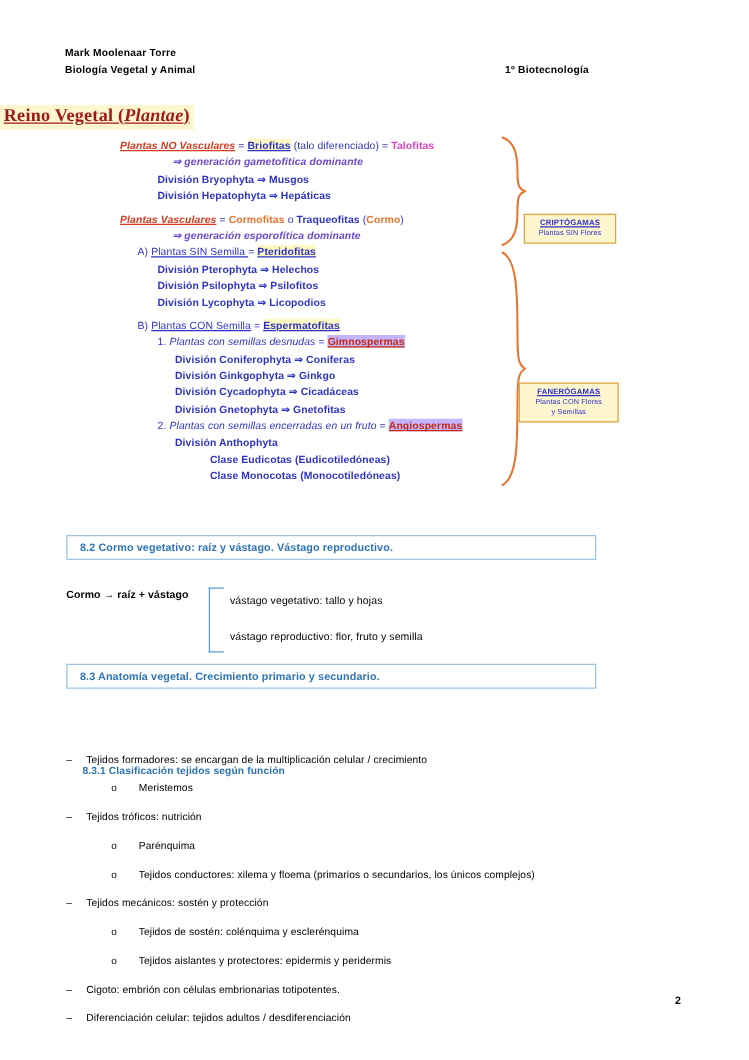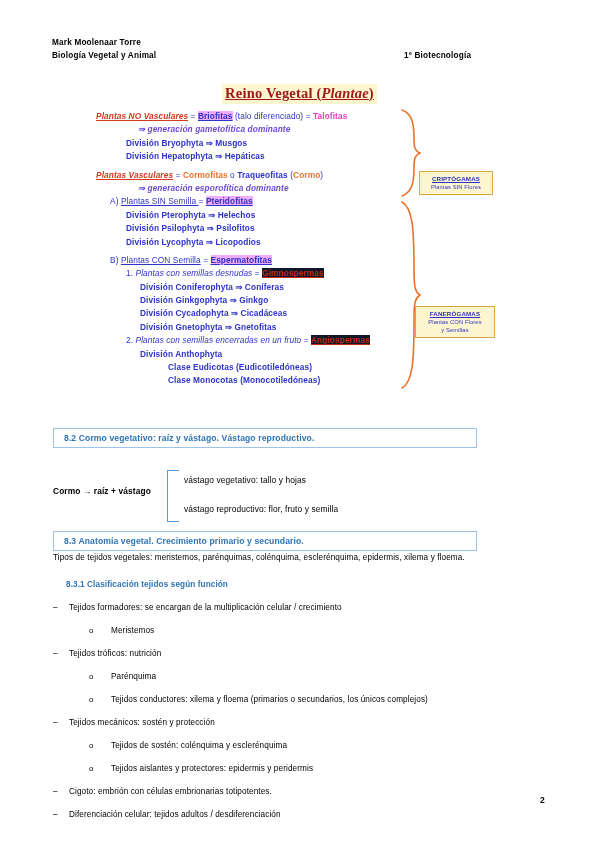--- a/index.html
+++ b/index.html
@@ -39,21 +39,20 @@
     left: 352px;
     top: 0;
   }
 
   
   .main-title {
     position: absolute;
     left: 0;
     top: 84px;
     width: 599px;
-    text-align: center;
   }
   .main-title .inner {
     display: inline-block;
     font-family: "Liberation Serif", serif;
     font-size: 14.5px;
     font-weight: bold;
     color: #a01818;
     background: #fdf6cf;
     text-decoration: underline;
     padding: 1px 3px 2px 3px;
@@ -82,35 +81,35 @@
   .red-it {
     color: #d43a1e;
     font-style: italic;
     font-weight: bold;
     text-decoration: underline;
   }
   .blue-b {
     color: #2d32c8;
     font-weight: bold;
     text-decoration: underline;
-    background: #f0abfc;
+    background: #fef9c3;
   }
   .blue-b2 {
     color: #2d32c8;
     font-weight: bold;
   }
   .magenta { color: #e040c0; font-weight: bold; }
   .orange-t { color: #e8722a; font-weight: bold; }
   .purple-it { color: #6a4ad0; font-style: italic; font-weight: bold; margin-left: 28px; }
   .blue-plain { color: #2d32c8; }
   .red-hl {
     color: #c42a12;
     font-weight: bold;
     text-decoration: underline;
-    background: #0f172a;
+    background: #c4b5fd;
   }
   .blue-ul { color: #2d32c8; text-decoration: underline; }
   .blue-it { color: #2d32c8; font-style: italic; }
 
   
   .brace {
     position: absolute;
     color: #e8722a;
   }
   .brace svg { display: block; }
@@ -160,21 +159,21 @@
   #sec-83 { top: 531px; }
 
   .sub-head {
     position: absolute;
     left: 66px;
     color: #2e74b5;
     font-size: 8.2px;
     font-weight: bold;
     letter-spacing: .1px;
   }
-  #sub-831 { top: 580px; }
+  #sub-831 { top: 612px; }
 
   .body-line {
     position: absolute;
     left: 53px;
     font-size: 8.2px;
     color: #000000;
     letter-spacing: .1px;
   }
   #tipos-line { top: 553px; }
 
@@ -182,21 +181,21 @@
   .cormo {
     position: absolute;
     left: 53px;
     top: 470px;
     width: 420px;
     height: 50px;
   }
   .cormo .lhs {
     position: absolute;
     left: 0;
-    top: 16px;
+    top: 0;
     font-size: 8.4px;
     font-weight: bold;
     letter-spacing: .1px;
   }
   .cormo .bracket {
     position: absolute;
     left: 114px;
     top: 0px;
     width: 11px;
     height: 50px;
@@ -323,21 +322,20 @@
   <div class="sec-head" id="sec-82">8.2 Cormo vegetativo: raíz y vástago. Vástago reproductivo.</div>
 
   <div class="cormo">
     <div class="lhs">Cormo → raíz + vástago</div>
     <div class="bracket"></div>
     <div class="r1">vástago vegetativo: tallo y hojas</div>
     <div class="r2">vástago reproductivo: flor, fruto y semilla</div>
   </div>
 
   <div class="sec-head" id="sec-83">8.3 Anatomía vegetal. Crecimiento primario y secundario.</div>
-  <div class="body-line" id="tipos-line">Tipos de tejidos vegetales: meristemos, parénquimas, colénquima, esclerénquima, epidermis, xilema y floema.</div>
   <div class="sub-head" id="sub-831">8.3.1 Clasificación tejidos según función</div>
 
   <div class="blist" id="bullet-root">
       <div class="lvl1"><span class="mk">–</span><span>Tejidos formadores: se encargan de la multiplicación celular / crecimiento</span></div>
       <div class="lvl2"><span class="mk">o</span><span>Meristemos</span></div>
       <div class="lvl1"><span class="mk">–</span><span>Tejidos tróficos: nutrición</span></div>
       <div class="lvl2"><span class="mk">o</span><span>Parénquima</span></div>
       <div class="lvl2"><span class="mk">o</span><span>Tejidos conductores: xilema y floema (primarios o secundarios, los únicos complejos)</span></div>
       <div class="lvl1"><span class="mk">–</span><span>Tejidos mecánicos: sostén y protección</span></div>
       <div class="lvl2"><span class="mk">o</span><span>Tejidos de sostén: colénquima y esclerénquima</span></div>

